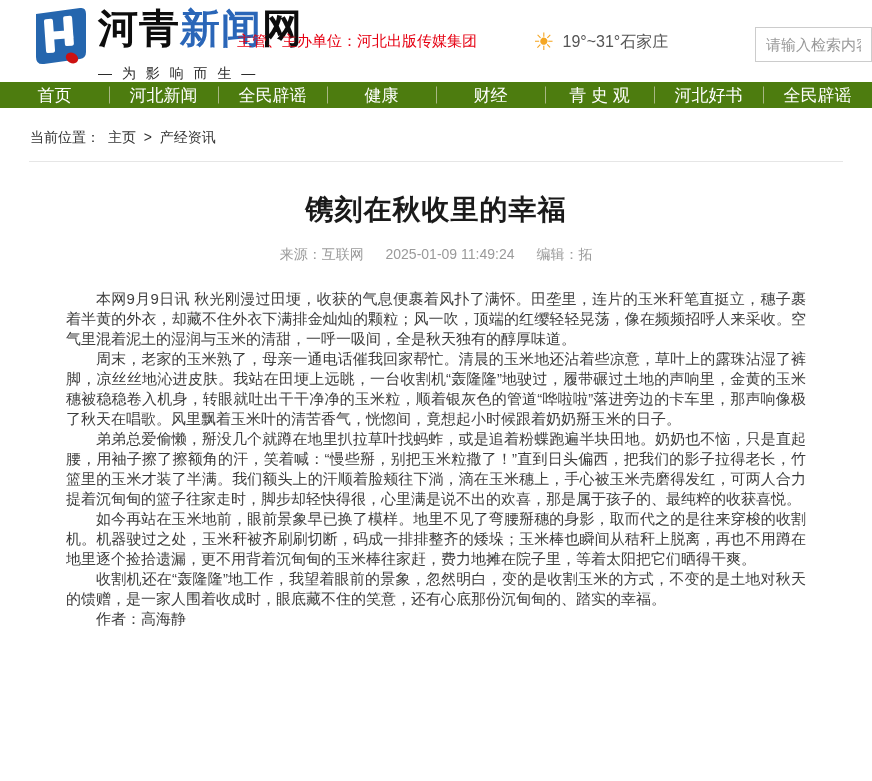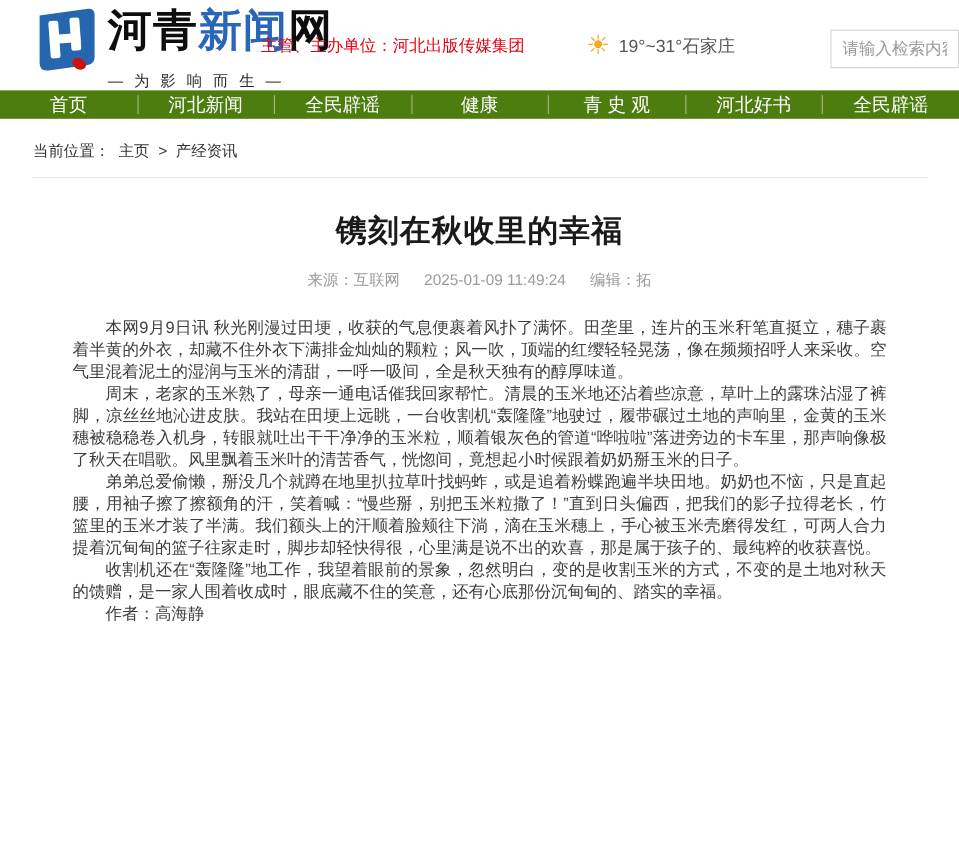--- a/index.html
+++ b/index.html
@@ -74,20 +74,21 @@
   <div class="search-box">
     <input type="text" placeholder="请输入检索内容" style="">
   </div>
 </header>
 
 <nav class="main-nav">
   <a class="nav-item">首页</a>
   <a class="nav-item">河北新闻</a>
   <a class="nav-item">全民辟谣</a>
   <a class="nav-item">健康</a>
+  <a class="nav-item">财经</a>
   <a class="nav-item">青 史 观</a>
   <a class="nav-item">河北好书</a>
   <a class="nav-item">全民辟谣</a>
 </nav>
 
 <div class="breadcrumb-wrap">
   <span>当前位置：</span>
   <span class="crumb-link">主页</span>
   <span>&gt;</span>
   <span class="crumb-link">产经资讯</span>
@@ -99,16 +100,17 @@
   <div class="article-meta">
     <span>来源：互联网</span>
     <span>2025-01-09 11:49:24</span>
     <span>编辑：拓</span>
   </div>
 
   <div class="article-body">
     <p>本网9月9日讯 秋光刚漫过田埂，收获的气息便裹着风扑了满怀。田垄里，连片的玉米秆笔直挺立，穗子裹着半黄的外衣，却藏不住外衣下满排金灿灿的颗粒；风一吹，顶端的红缨轻轻晃荡，像在频频招呼人来采收。空气里混着泥土的湿润与玉米的清甜，一呼一吸间，全是秋天独有的醇厚味道。</p>
     <p>周末，老家的玉米熟了，母亲一通电话催我回家帮忙。清晨的玉米地还沾着些凉意，草叶上的露珠沾湿了裤脚，凉丝丝地沁进皮肤。我站在田埂上远眺，一台收割机“轰隆隆”地驶过，履带碾过土地的声响里，金黄的玉米穗被稳稳卷入机身，转眼就吐出干干净净的玉米粒，顺着银灰色的管道“哗啦啦”落进旁边的卡车里，那声响像极了秋天在唱歌。风里飘着玉米叶的清苦香气，恍惚间，竟想起小时候跟着奶奶掰玉米的日子。</p>
     <p>弟弟总爱偷懒，掰没几个就蹲在地里扒拉草叶找蚂蚱，或是追着粉蝶跑遍半块田地。奶奶也不恼，只是直起腰，用袖子擦了擦额角的汗，笑着喊：“慢些掰，别把玉米粒撒了！”直到日头偏西，把我们的影子拉得老长，竹篮里的玉米才装了半满。我们额头上的汗顺着脸颊往下淌，滴在玉米穗上，手心被玉米壳磨得发红，可两人合力提着沉甸甸的篮子往家走时，脚步却轻快得很，心里满是说不出的欢喜，那是属于孩子的、最纯粹的收获喜悦。</p>
+    <p>如今再站在玉米地前，眼前景象早已换了模样。地里不见了弯腰掰穗的身影，取而代之的是往来穿梭的收割机。机器驶过之处，玉米秆被齐刷刷切断，码成一排排整齐的矮垛；玉米棒也瞬间从秸秆上脱离，再也不用蹲在地里逐个捡拾遗漏，更不用背着沉甸甸的玉米棒往家赶，费力地摊在院子里，等着太阳把它们晒得干爽。</p>
     <p>收割机还在“轰隆隆”地工作，我望着眼前的景象，忽然明白，变的是收割玉米的方式，不变的是土地对秋天的馈赠，是一家人围着收成时，眼底藏不住的笑意，还有心底那份沉甸甸的、踏实的幸福。</p>
     <p class="article-author">作者：高海静</p>
   </div>
 </main>
 
 </body></html>

